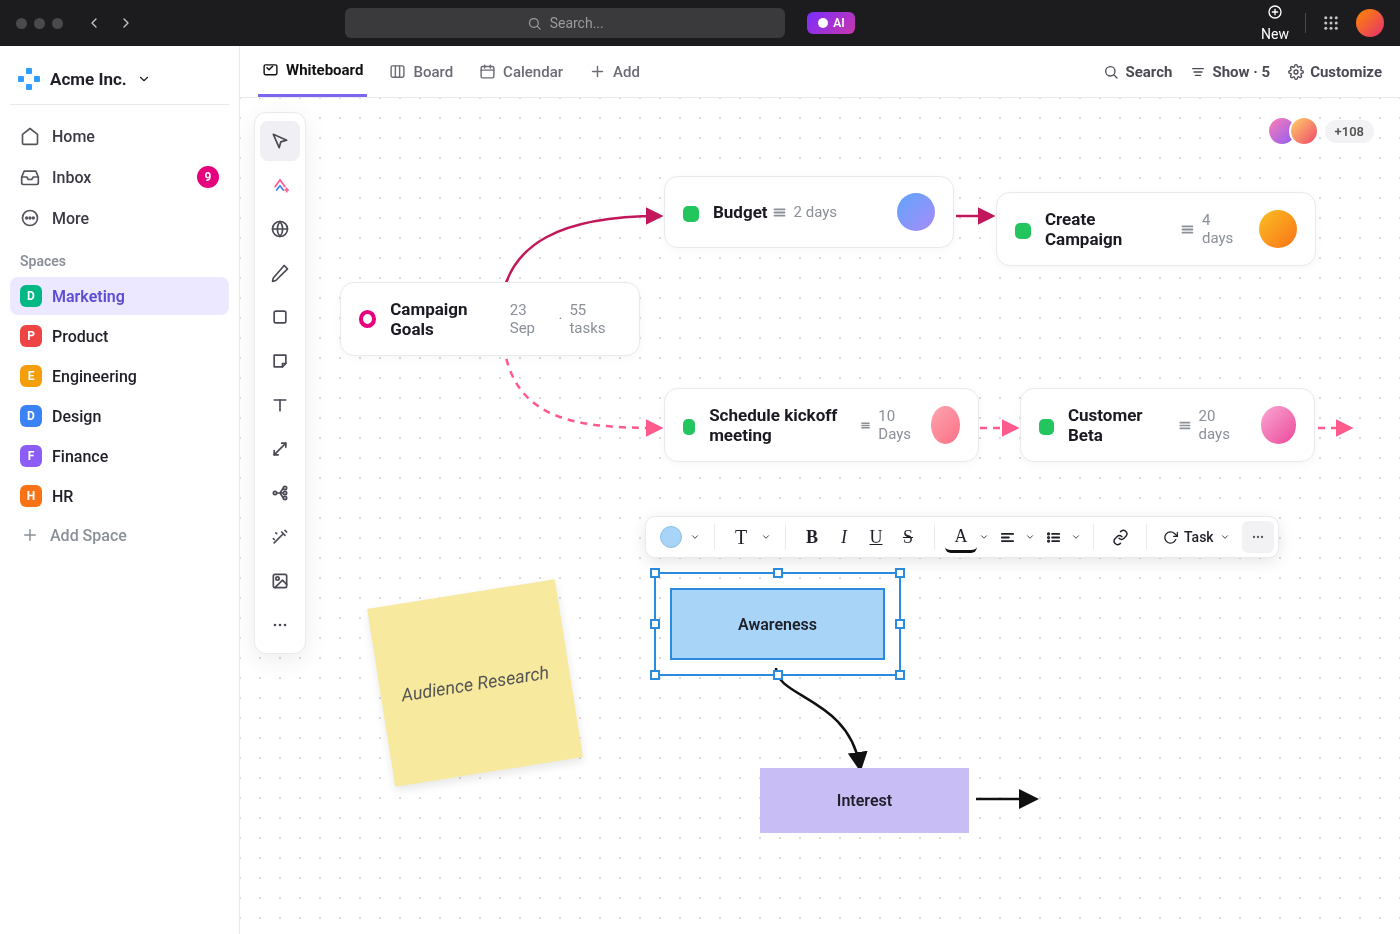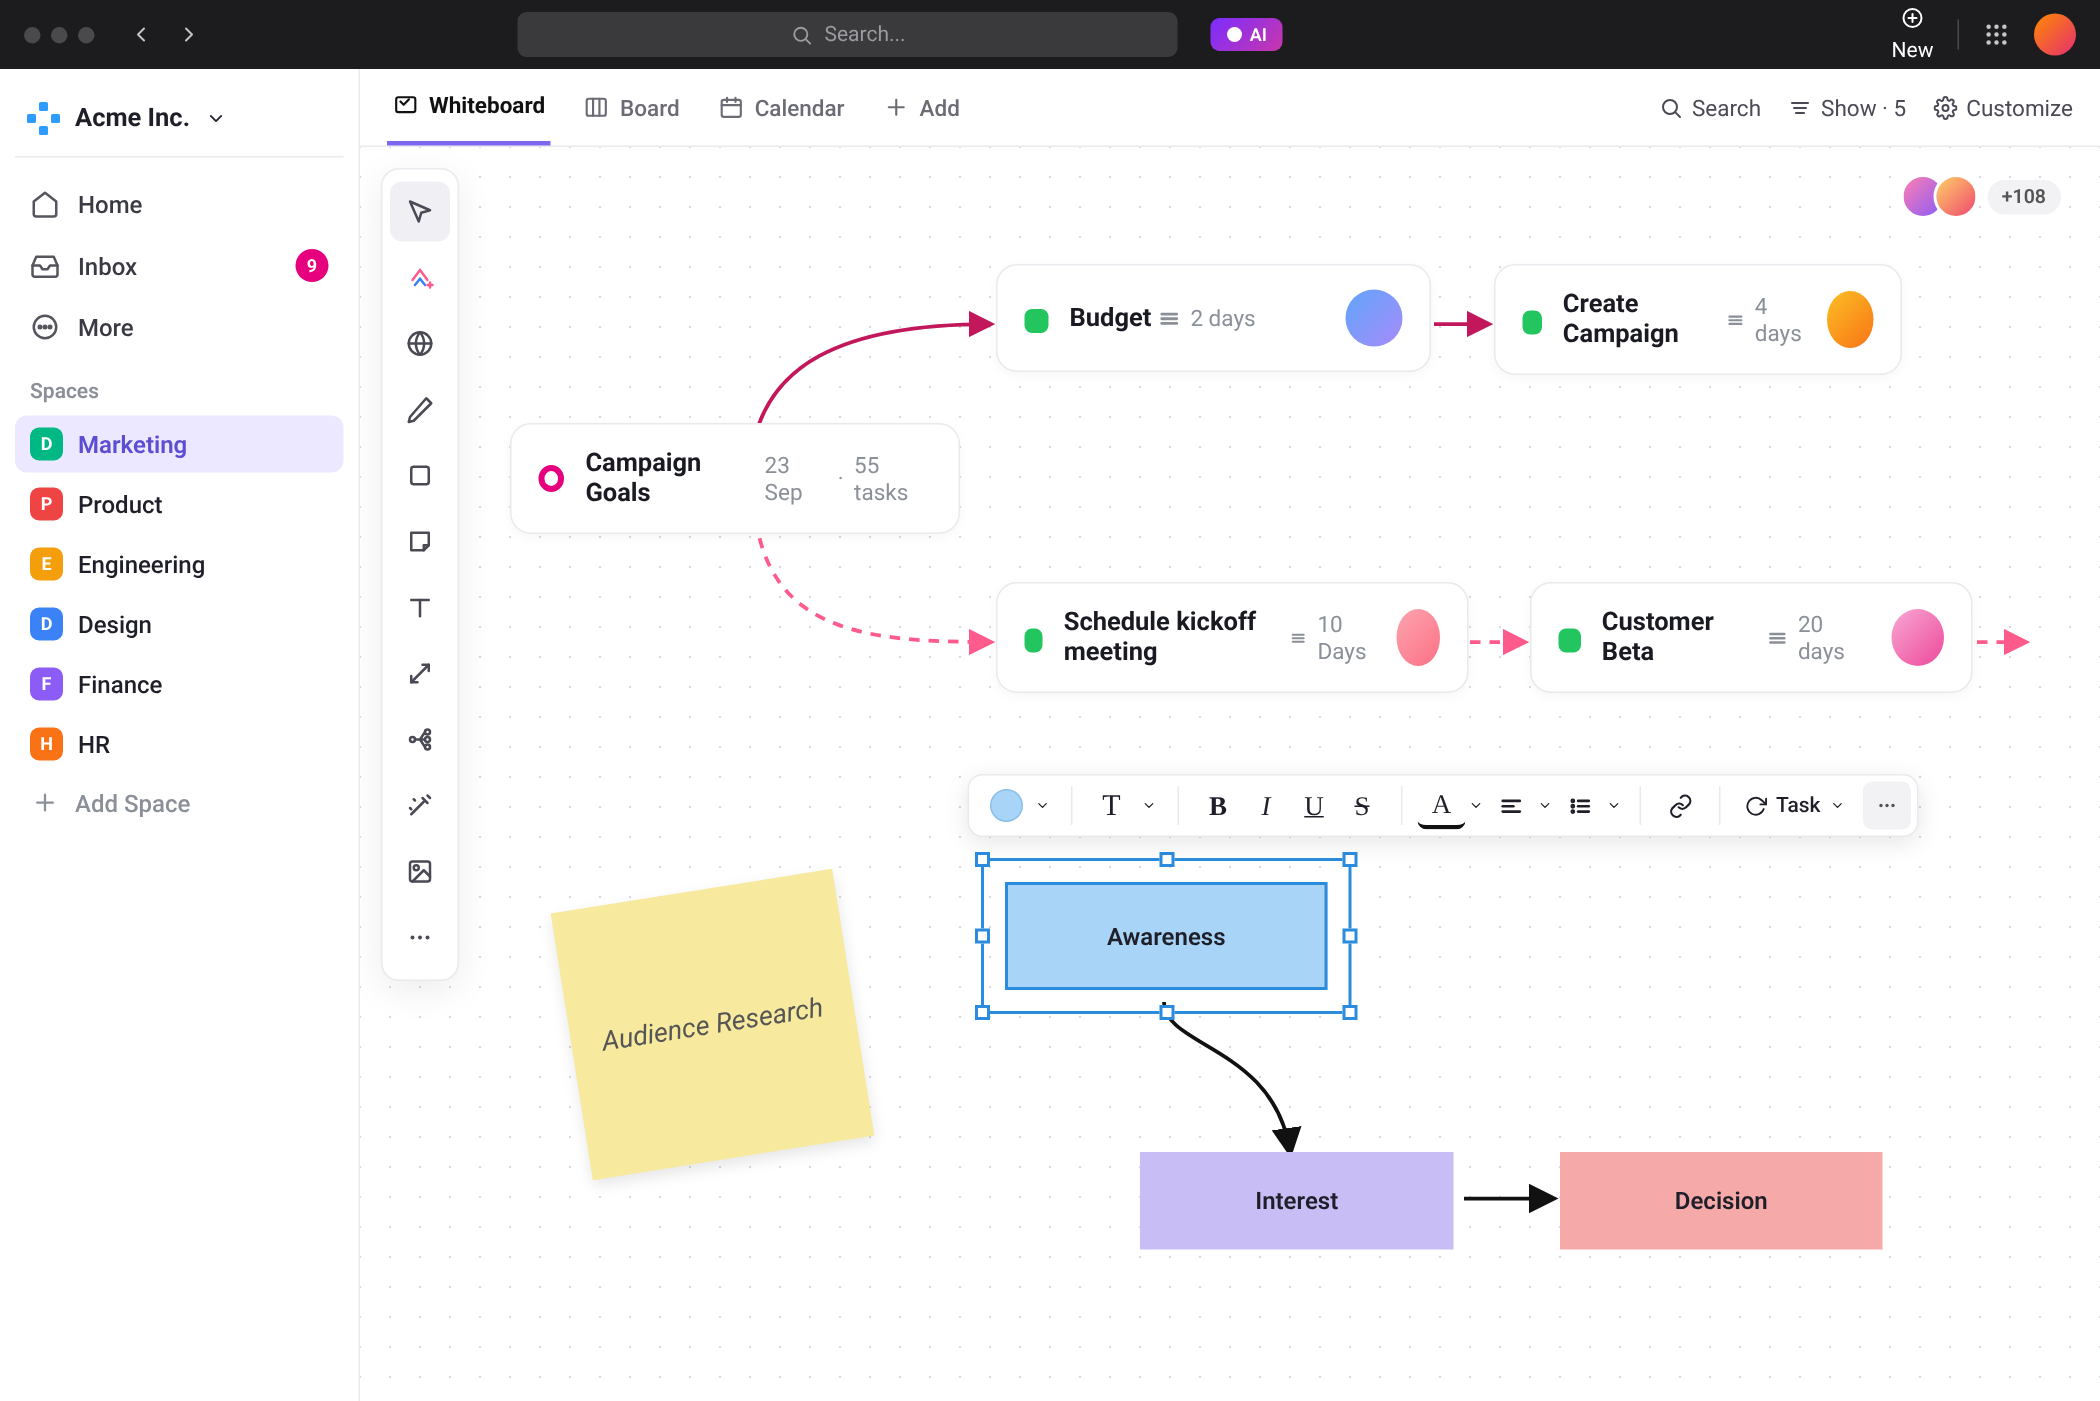--- a/index.html
+++ b/index.html
@@ -90,21 +90,21 @@
 
   
   .viewbar {
     display: flex; align-items: center; height: 52px; padding: 0 18px; gap: 18px;
     border-bottom: 1px solid var(--border); font-size: 15px; color: #6b6b76;
   }
   .vtab { display:flex;align-items:center;gap:7px;padding:0 4px;height:100%;cursor:pointer;font-weight:500;}
   .vtab.active { color: #111; font-weight: 700; border-bottom: 3px solid var(--accent); }
   .vtab .ico{width:17px;height:17px;}
   .vbar-right { margin-left: auto; display: flex; align-items: center; gap: 18px; }
-  .vbar-btn { display:flex;align-items:center;gap:6px;cursor:pointer;font-weight:400;color:#4a4a55;}
+  .vbar-btn { display:flex;align-items:center;gap:6px;cursor:pointer;font-weight:700;color:#4a4a55;}
 
   
   .canvas {
     flex: 1; position: relative; overflow: hidden;
     background-image:
       radial-gradient(circle, #d9d9de 1px, transparent 1px);
     background-size: 20px 20px;
     background-position: 10px 10px;
     margin: 0; 
   }
@@ -558,21 +558,21 @@
                 <line x1="4" y1="7" x2="20" y2="7"></line>
                 <line x1="4" y1="12" x2="20" y2="12"></line>
                 <line x1="4" y1="17" x2="20" y2="17"></line>
               </svg>
             <span>2 days</span>
           </span>
         </div>
         <div class="av" style="background:linear-gradient(135deg,#60a5fa,#a78bfa)"></div>
       </div>
 
-      <div class="card" style="left:756px;top:78px;width:272px;">
+      <div class="card" style="left:756px;top:94px;width:320px;">
         <span class="status-dot" style="background:#22c55e"></span>
         <div class="body">
           <span class="title">Create Campaign</span>
           <span class="meta">
             <svg class="stroke-ico bars-icon" viewBox="0 0 24 24" style="stroke-width:3">
                 <line x1="4" y1="7" x2="20" y2="7"></line>
                 <line x1="4" y1="12" x2="20" y2="12"></line>
                 <line x1="4" y1="17" x2="20" y2="17"></line>
               </svg>
             <span>4 days</span>
@@ -628,23 +628,20 @@
         <span class="handle w"></span>
           <span class="handle e"></span>
         <span class="handle sw"></span>
           <span class="handle s"></span>
           <span class="handle se"></span>
       </div>
 
       <div class="flowbox flow-interest" style="left:520px;top:670px;width:209px;height:65px;">
         <span>Interest</span>
       </div>
-      <div class="flowbox flow-decision" style="left:800px;top:670px;width:215px;height:65px;">
-        <span>Decision</span>
-      </div>
 
       <div class="fmt-toolbar" style="left:405px;top:418px;">
         <div class="grp">
           <div class="fbtn">
               <span class="fill-swatch"></span>
             </div>
           <div class="fbtn" style="width:18px">
             <svg class="stroke-ico" viewBox="0 0 24 24" width="10" height="10">
                 <polyline points="6 9 12 15 18 9"></polyline>
               </svg>

